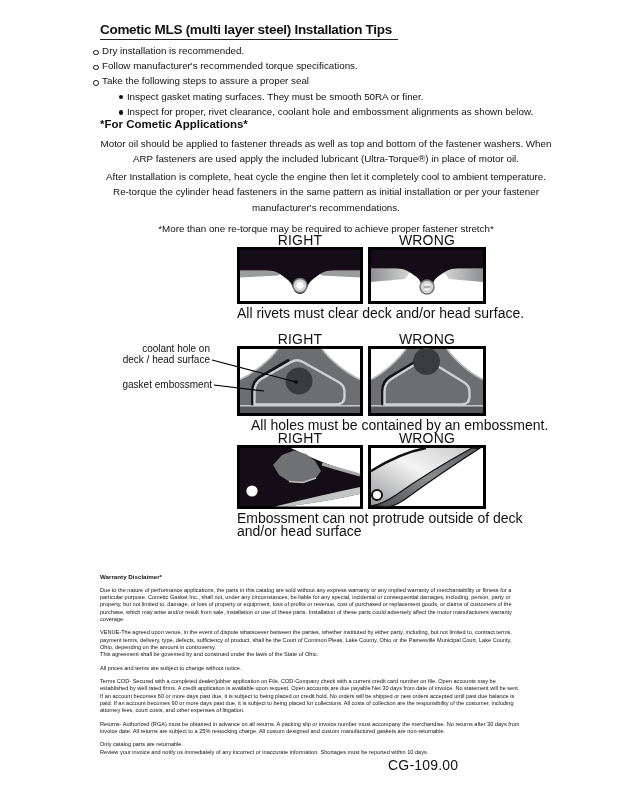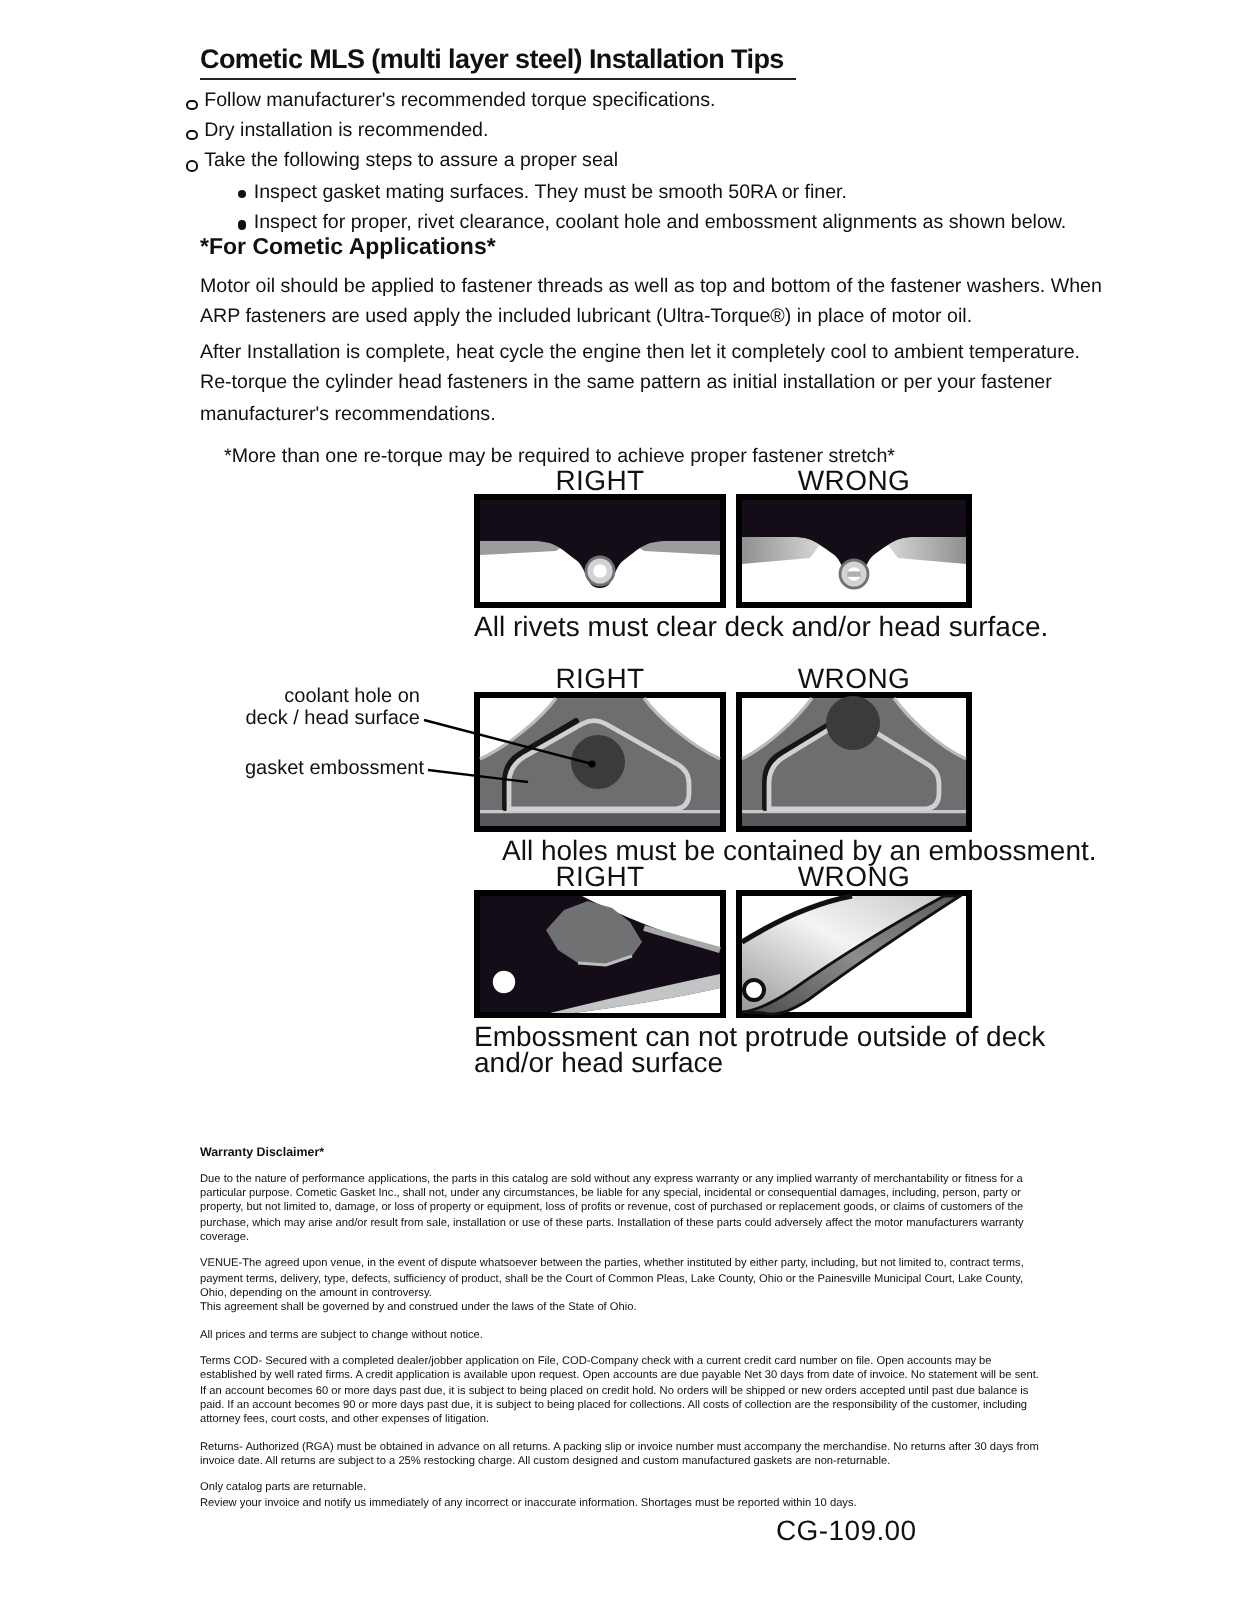--- a/index.html
+++ b/index.html
@@ -15,24 +15,24 @@
     left:100px;top:22px;font-size:13.5px;font-weight:bold;letter-spacing:-0.3px;
     border-bottom:1.6px solid #222;padding:0 6px 2px 0;
   }
   .bullets{left:93px;top:45px;width:470px;font-size:9.8px;}
   .b-row{display:flex;align-items:flex-start;height:15.2px;}
   .b-row.sub{padding-left:26px;}
   .marker-o{flex:0 0 auto;width:3.6px;height:3.6px;border:1px solid #111;border-radius:50%;margin:4.6px 3.5px 0 0;}
   .marker-f{flex:0 0 auto;width:4.4px;height:4.4px;background:#111;border-radius:50%;margin:4.4px 3.5px 0 0;}
 
   .h2{left:100px;top:118px;font-size:11.5px;font-weight:bold;}
-  .para{left:100px;width:452px;font-size:9.8px;line-height:15.3px;white-space:pre-line;}
+  .para{left:100px;width:452px;font-size:9.8px;line-height:15.3px;white-space:pre-line;text-align:center;}
   .p1{top:136px;}
   .p2{top:169px;}
-  .note{top:221px;margin-left:12px;}
+  .note{top:221px;}
 
   .rw-label{font-size:14px;text-align:center;letter-spacing:0.2px;}
   .caption{font-size:14px;line-height:13px;white-space:pre-line;}
 
   .side-label{font-size:10px;line-height:11px;text-align:right;white-space:pre-line;}
 
   .disclaimer{left:100px;top:573px;width:421px;}
   .disclaimer h3{margin:0 0 7px 0;font-size:6.2px;font-weight:bold;}
   .disclaimer p{margin:0 0 6.4px 0;font-size:5.6px;line-height:7.2px;white-space:pre-line;}
 
@@ -43,25 +43,25 @@
 </head>
 <body>
 
 <div class="page">
 
   <div class="abs title">Cometic MLS (multi layer steel) Installation Tips</div>
 
   <div class="abs bullets">
     <div class="b-row">
       <span class="marker-o"></span>
-      <span>Follow manufacturer's recommended torque specifications.</span>
+      <span>Dry installation is recommended.</span>
     </div>
     <div class="b-row">
       <span class="marker-o"></span>
-      <span>Dry installation is recommended.</span>
+      <span>Follow manufacturer's recommended torque specifications.</span>
     </div>
     <div class="b-row">
       <span class="marker-o"></span>
       <span>Take the following steps to assure a proper seal</span>
     </div>
     <div class="b-row sub">
       <span class="marker-f"></span>
       <span>Inspect gasket mating surfaces.  They must be smooth 50RA or finer.</span>
     </div>
     <div class="b-row sub">

